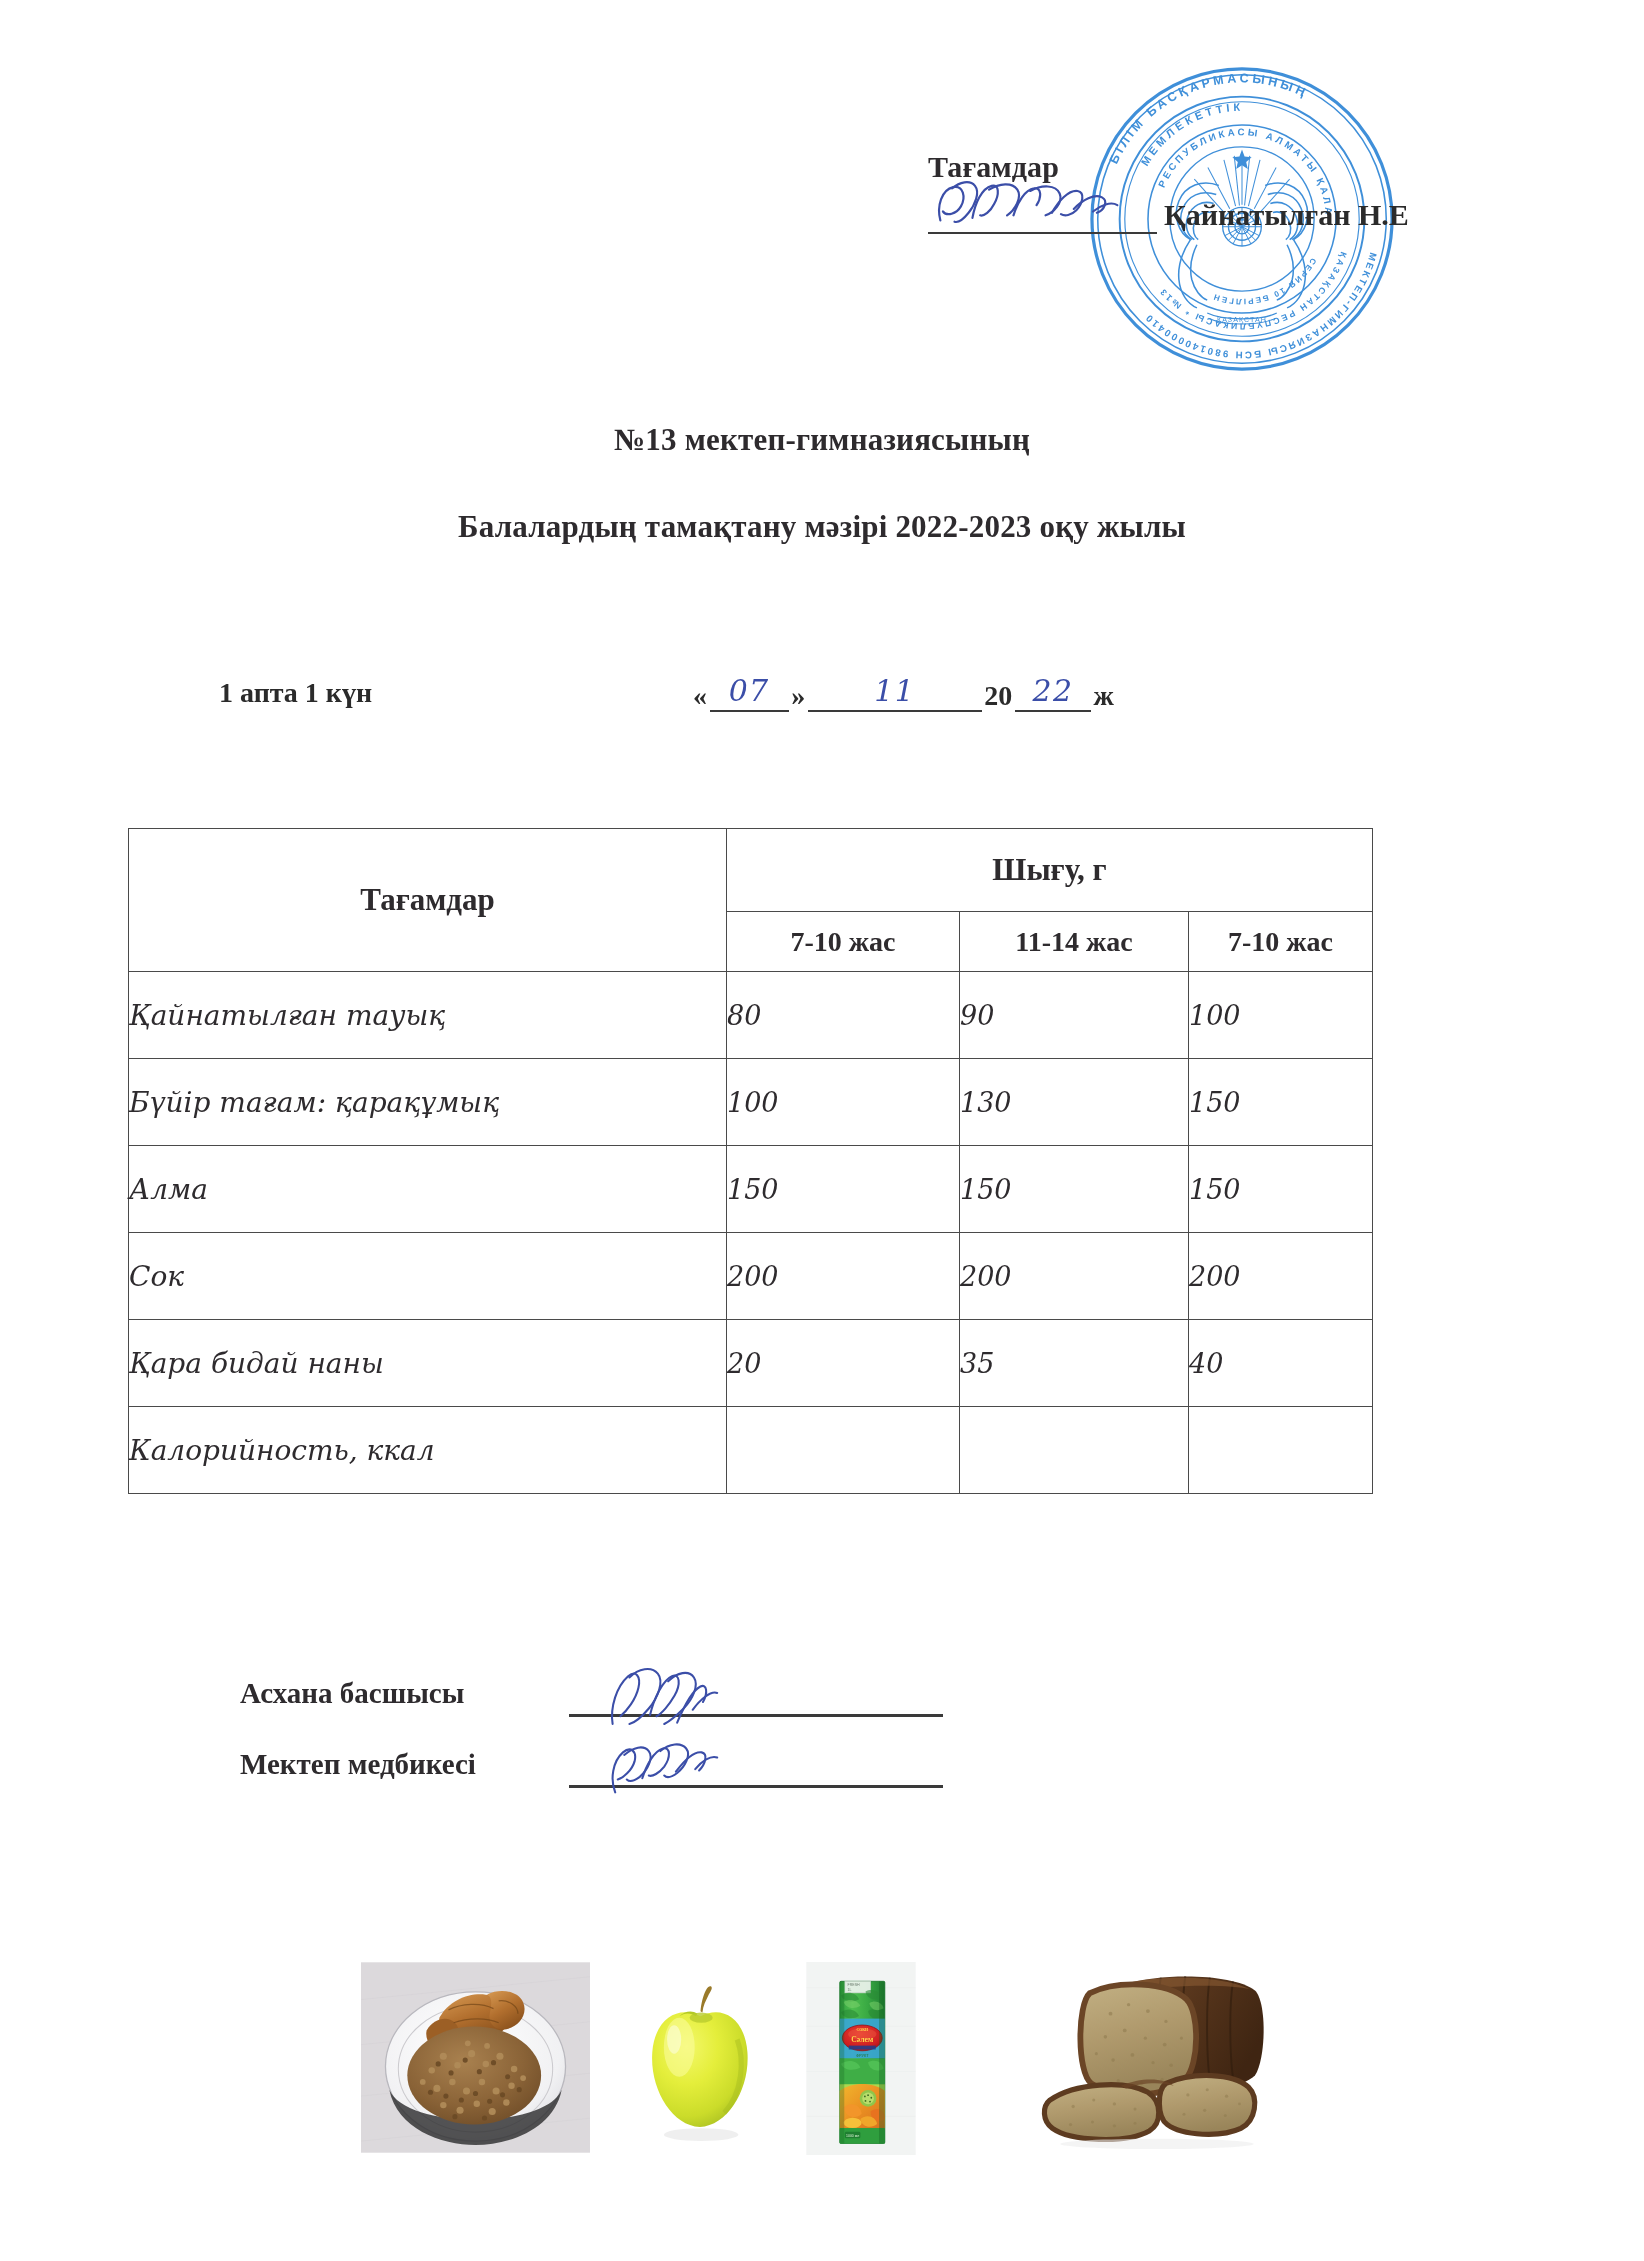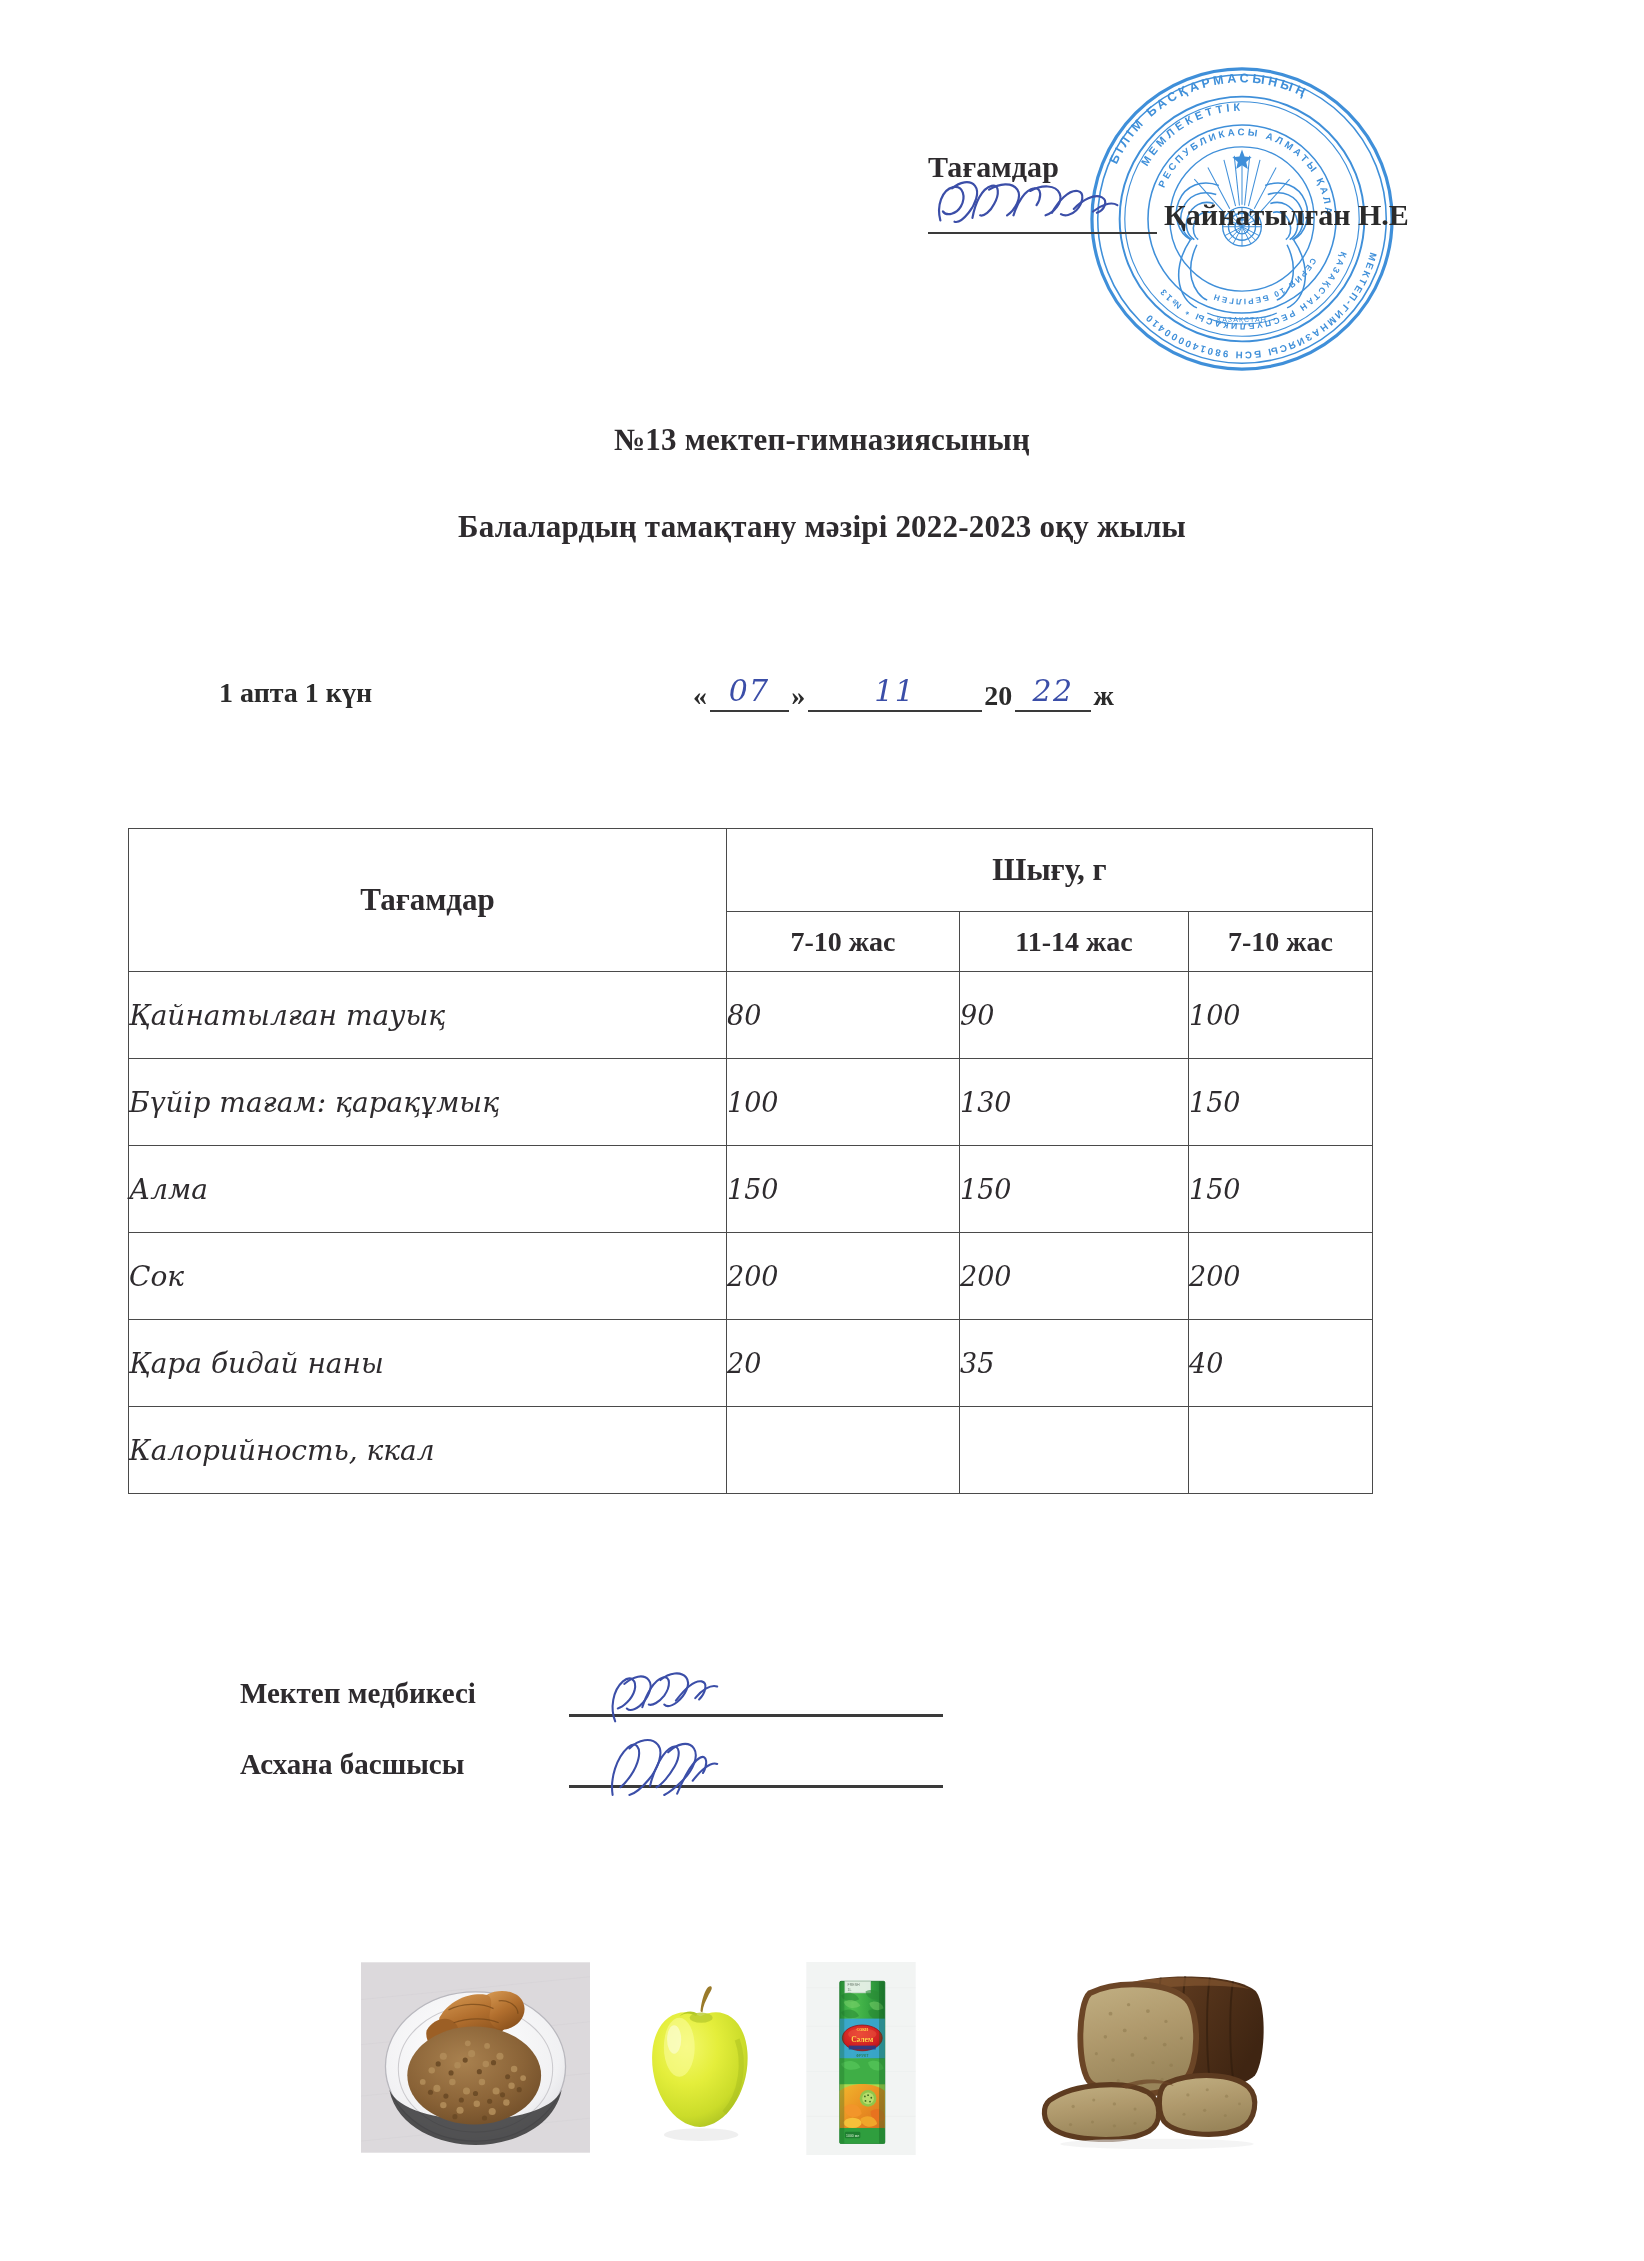--- a/index.html
+++ b/index.html
@@ -457,45 +457,45 @@
         <td class="dish-value"></td>
         <td class="dish-value"></td>
       </tr>
     </tbody>
   </table>
 </div>
 
 <div id="signature-block">
 
   <div class="sig-row">
+    <div class="sig-label">Асхана басшысы</div>
+    <div class="sig-rule"></div>
+    <svg class="sig-mark" viewBox="0 0 220 110" xmlns="http://www.w3.org/2000/svg">
+      <g fill="none" stroke="#3b4ea8" stroke-width="3.2" stroke-linecap="round" stroke-linejoin="round">
+        <path d="M18 96 C14 70, 24 38, 42 22 C54 12, 62 22, 58 40 C54 58, 40 76, 30 84"></path>
+        <path d="M44 24 C58 10, 78 6, 88 18 C98 30, 88 56, 74 72 C64 84, 52 94, 44 96"></path>
+        <path d="M76 82 C82 56, 96 28, 110 22 C122 17, 124 34, 114 52 C106 66, 94 80, 86 84"></path>
+        <path d="M104 30 C118 16, 136 12, 144 24 C152 36, 142 58, 128 72 C118 82, 106 92, 98 96"></path>
+        <path d="M118 94 C128 70, 142 44, 154 38 C164 33, 166 48, 158 62"></path>
+        <path d="M142 74 C154 58, 170 44, 180 48"></path>
+      </g>
+    </svg>
+  </div>
+
+  <div class="sig-row">
     <div class="sig-label">Мектеп медбикесі</div>
     <div class="sig-rule"></div>
     <svg class="sig-mark" viewBox="0 0 220 110" xmlns="http://www.w3.org/2000/svg">
       <g fill="none" stroke="#3b4ea8" stroke-width="3.2" stroke-linecap="round" stroke-linejoin="round">
         <path d="M22 92 C14 72, 18 44, 34 30 C46 20, 56 28, 52 44 C48 58, 34 70, 26 72"></path>
         <path d="M36 34 C50 22, 66 18, 74 28 C82 38, 72 58, 60 68 C52 74, 44 76, 40 72"></path>
         <path d="M64 70 C70 50, 82 28, 96 24 C108 21, 108 38, 98 52 C90 62, 80 68, 74 66"></path>
         <path d="M92 28 C106 16, 124 14, 132 24 C140 34, 130 52, 118 62 C110 68, 102 70, 98 66"></path>
         <path d="M116 60 C128 44, 144 28, 156 30 C166 32, 162 48, 152 58"></path>
         <path d="M146 56 C156 44, 170 34, 180 38"></path>
-      </g>
-    </svg>
-  </div>
-
-  <div class="sig-row">
-    <div class="sig-label">Асхана басшысы</div>
-    <div class="sig-rule"></div>
-    <svg class="sig-mark" viewBox="0 0 220 110" xmlns="http://www.w3.org/2000/svg">
-      <g fill="none" stroke="#3b4ea8" stroke-width="3.2" stroke-linecap="round" stroke-linejoin="round">
-        <path d="M18 96 C14 70, 24 38, 42 22 C54 12, 62 22, 58 40 C54 58, 40 76, 30 84"></path>
-        <path d="M44 24 C58 10, 78 6, 88 18 C98 30, 88 56, 74 72 C64 84, 52 94, 44 96"></path>
-        <path d="M76 82 C82 56, 96 28, 110 22 C122 17, 124 34, 114 52 C106 66, 94 80, 86 84"></path>
-        <path d="M104 30 C118 16, 136 12, 144 24 C152 36, 142 58, 128 72 C118 82, 106 92, 98 96"></path>
-        <path d="M118 94 C128 70, 142 44, 154 38 C164 33, 166 48, 158 62"></path>
-        <path d="M142 74 C154 58, 170 44, 180 48"></path>
       </g>
     </svg>
   </div>
 </div>
 
 <div id="food-strip">
 
   <div class="food-photo" id="photo-buckwheat-chicken">
     <svg viewBox="0 0 356 296" xmlns="http://www.w3.org/2000/svg" width="229" height="191">
       <defs>

